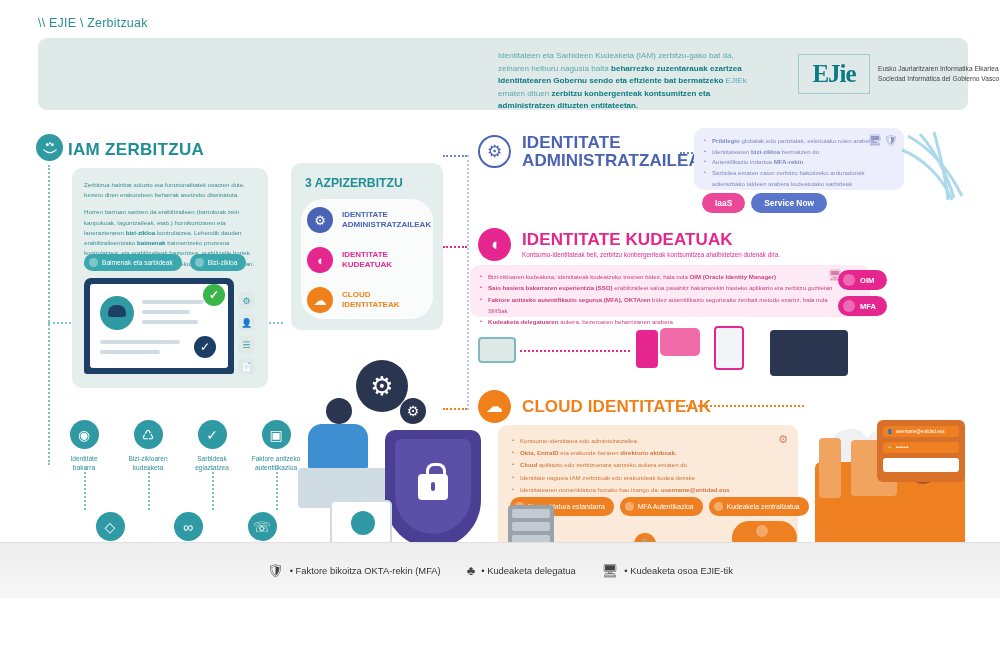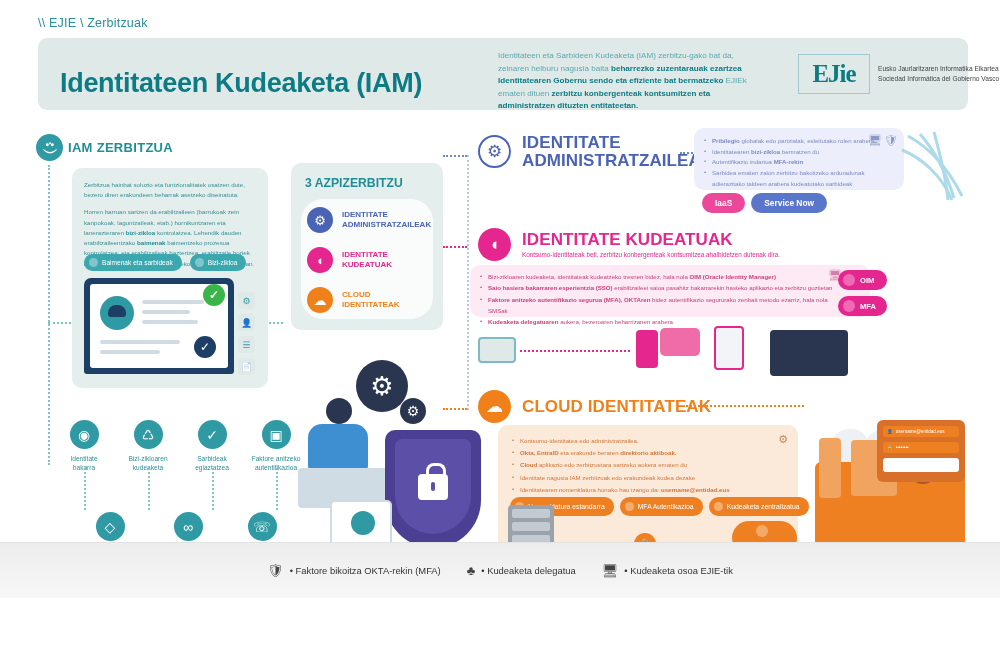--- a/index.html
+++ b/index.html
@@ -57,21 +57,21 @@
 
   
   .circ {
     border-radius: 50%; display: flex; align-items: center; justify-content: center;
     color: #fff; position: absolute;
   }
 
   
   .iam-title {
     position: absolute; left: 68px; top: 140px;
-    font-size: 13px; font-weight: bold; color: #1f8e97; letter-spacing: .3px;
+    font-size: 17px; font-weight: bold; color: #1f8e97; letter-spacing: .3px;
   }
   .iam-card {
     position: absolute; left: 72px; top: 168px;
     width: 196px; height: 220px;
     background: #e4eeec; border-radius: 10px;
   }
   .iam-text {
     position: absolute; left: 12px; top: 12px; width: 172px;
     font-size: 6.2px; line-height: 1.65; color: #3b8e96;
   }
@@ -243,21 +243,20 @@
   }
 </style>
 </head>
 <body>
 
 <div id="page">
 
   <div class="breadcrumb">\\ EJIE \ Zerbitzuak</div>
 
   <div class="header-band">
-    <div class="hdr-title">Identitateen Kudeaketa (IAM)</div>
     <div class="hdr-desc">Identitateen eta Sarbideen Kudeaketa (IAM) zerbitzu-gako bat da, zeinaren helburu nagusia baita <b>beharrezko zuzentarauak ezartzea Identitatearen Gobernu sendo eta efiziente bat bermatzeko</b> EJIEk ematen dituen <b>zerbitzu konbergenteak kontsumitzen eta administratzen dituzten entitateetan.</b></div>
     <div class="logo-box">
       <span class="logo-text">EJie</span>
     </div>
     <div class="logo-sub">
       <div>Eusko Jaurlaritzaren Informatika Elkartea</div>
       <div>Sociedad Informática del Gobierno Vasco</div>
     </div>
   </div>
 

